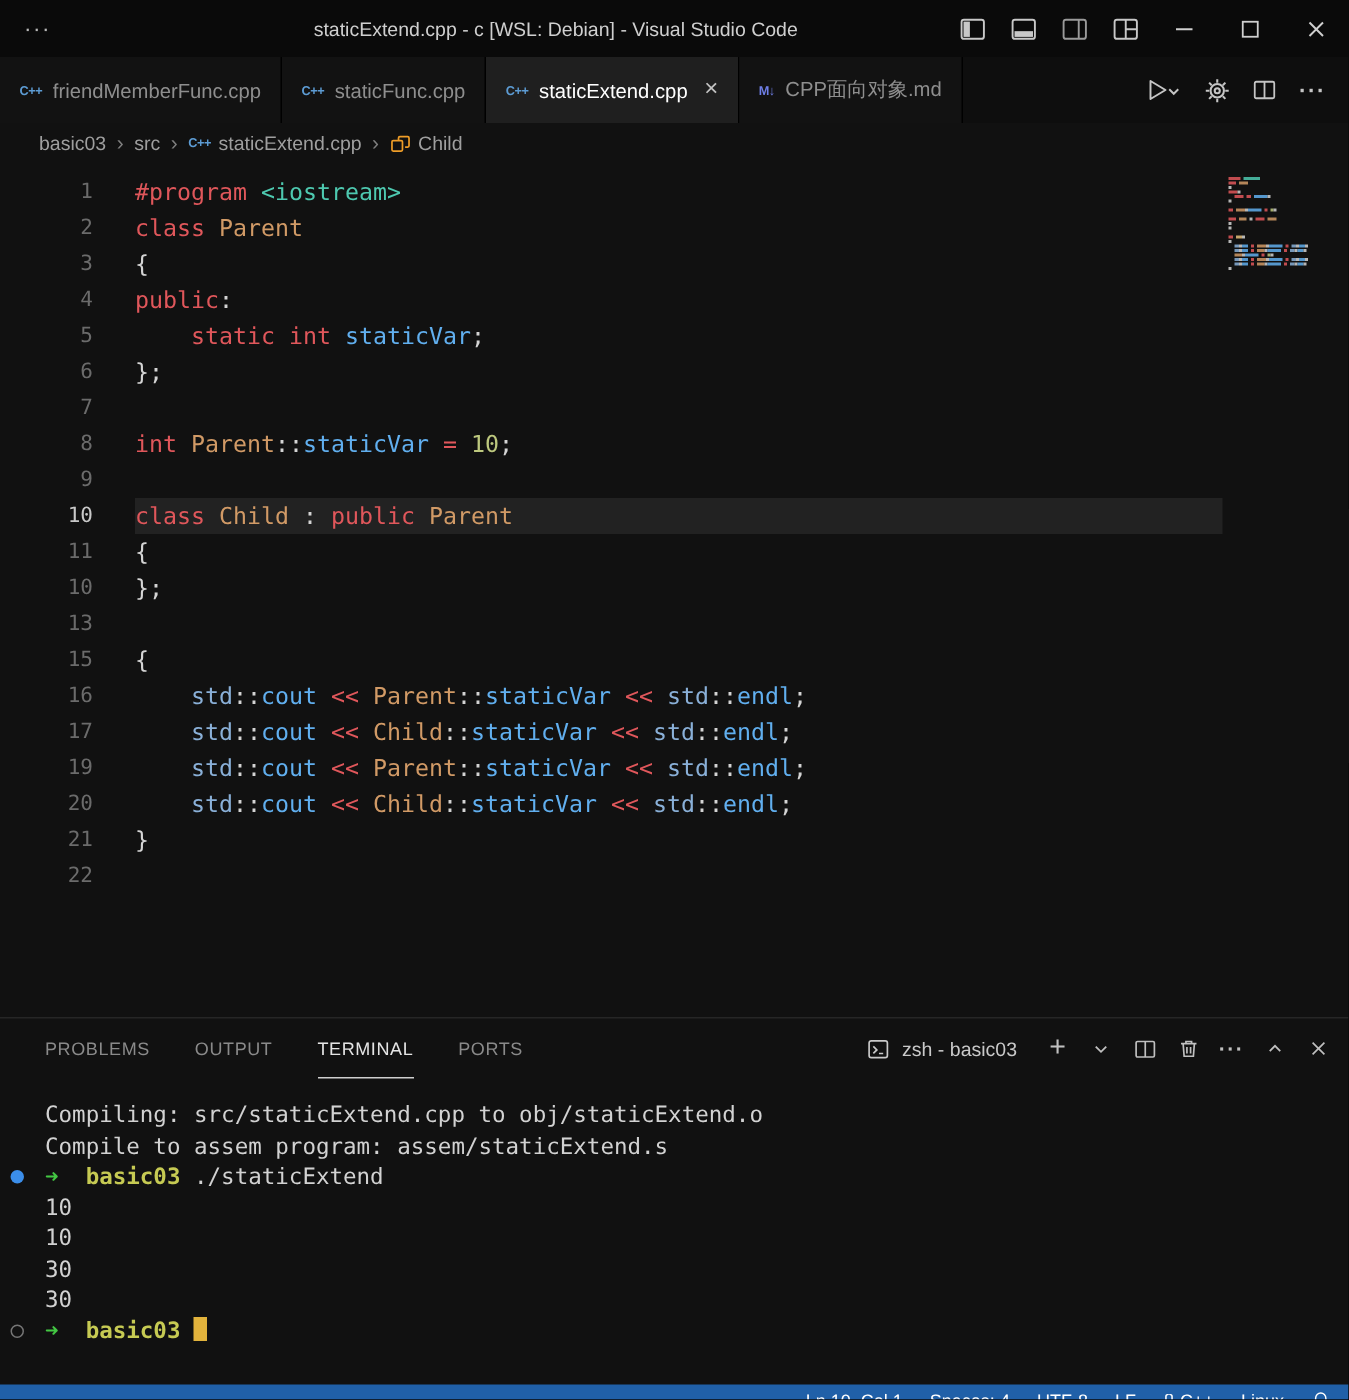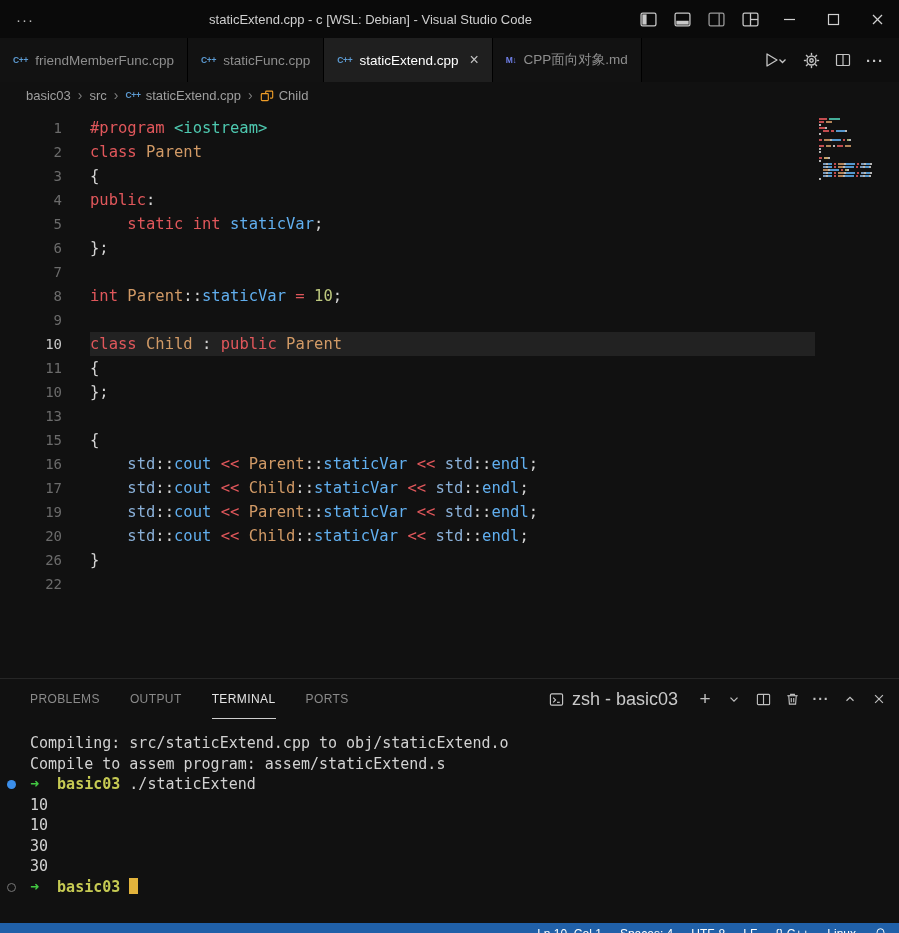--- a/index.html
+++ b/index.html
@@ -50,21 +50,21 @@
   .mm-row{height:2px;margin-bottom:1px;display:flex}
   .mm-seg{height:2px;display:inline-block;opacity:.85}
 
   
   .panel{flex:0 0 245px;border-top:1px solid #262626;background:#111;display:flex;flex-direction:column}
   .panel-header{flex:0 0 40px;display:flex;align-items:center;justify-content:space-between;padding:0 8px 0 30px}
   .panel-tabs{display:flex;gap:30px;font-size:12px;letter-spacing:.4px;color:#8a8a8a;height:40px}
   .ptab{display:flex;align-items:center;border-bottom:1px solid transparent;height:40px}
   .ptab.active{color:#e5e5e5;border-bottom-color:#cfcfcf}
   .panel-actions{display:flex;align-items:center;gap:5px;color:#c0c0c0}
-  .term-sel{display:flex;align-items:center;gap:8px;font-size:18px;margin-right:10px;color:#c9c9c9}
+  .term-sel{display:flex;gap:8px;font-size:13px;margin-right:10px;color:#c9c9c9}
   .pa-btn{width:24px;height:24px;display:flex;align-items:center;justify-content:center;font-size:16px;color:#c0c0c0}
   .pa-plus{font-size:19px;font-weight:300}
   .pa-ellipsis{font-size:14px;font-weight:700;letter-spacing:1px}
   .terminal{flex:1;font-family:"DejaVu Sans Mono","Liberation Mono",monospace;font-size:15px;line-height:20.5px;padding-top:14px;overflow:hidden}
   .trow{white-space:pre;position:relative;padding-left:30px}
   .tdeco{position:absolute;left:7px;top:6px;width:9px;height:9px;border-radius:50%}
   .tdeco.dot{background:var(--c-deco_dot)}
   .tdeco.circle{border:1.5px solid var(--c-deco_circle)}
   .ts-t{color:var(--c-term_text)}
   .ts-arrow{color:var(--c-arrow);font-weight:700}
@@ -295,21 +295,21 @@
           <span class="lnum">19</span>
           <span class="ctext"><span class="tok-pl">    </span><span class="tok-ns">std</span><span class="tok-pl">::</span><span class="tok-var">cout</span><span class="tok-pl"> </span><span class="tok-op">&lt;&lt;</span><span class="tok-pl"> </span><span class="tok-type">Parent</span><span class="tok-pl">::</span><span class="tok-var">staticVar</span><span class="tok-pl"> </span><span class="tok-op">&lt;&lt;</span><span class="tok-pl"> </span><span class="tok-ns">std</span><span class="tok-pl">::</span><span class="tok-var">endl</span><span class="tok-pl">;</span></span>
         </div>
         <div class="crow">
           <span class="cmark"></span>
           <span class="lnum">20</span>
           <span class="ctext"><span class="tok-pl">    </span><span class="tok-ns">std</span><span class="tok-pl">::</span><span class="tok-var">cout</span><span class="tok-pl"> </span><span class="tok-op">&lt;&lt;</span><span class="tok-pl"> </span><span class="tok-type">Child</span><span class="tok-pl">::</span><span class="tok-var">staticVar</span><span class="tok-pl"> </span><span class="tok-op">&lt;&lt;</span><span class="tok-pl"> </span><span class="tok-ns">std</span><span class="tok-pl">::</span><span class="tok-var">endl</span><span class="tok-pl">;</span></span>
         </div>
         <div class="crow">
           <span class="cmark"></span>
-          <span class="lnum">26</span>
+          <span class="lnum">21</span>
           <span class="ctext"><span class="tok-pl">}</span></span>
         </div>
         <div class="crow">
           <span class="cmark"></span>
           <span class="lnum">22</span>
           <span class="ctext"></span>
         </div>
       </div>
     <div class="minimap">
         <div class="mm-row">

